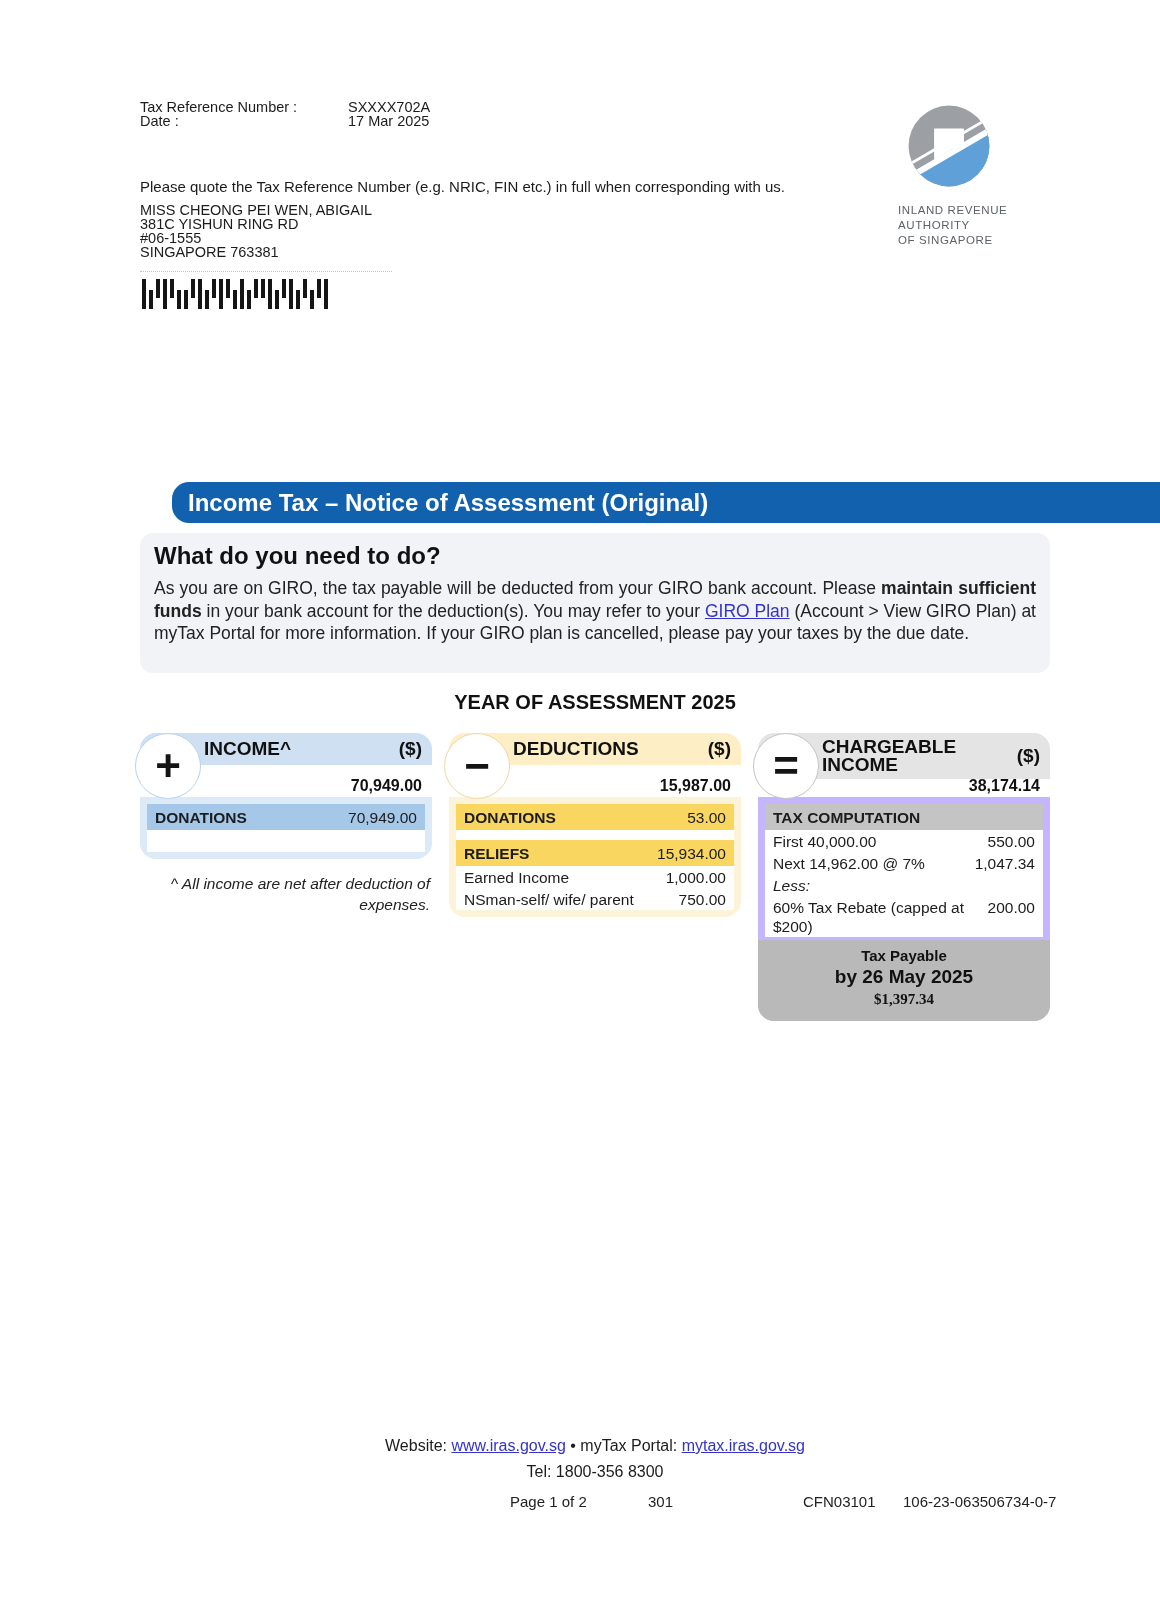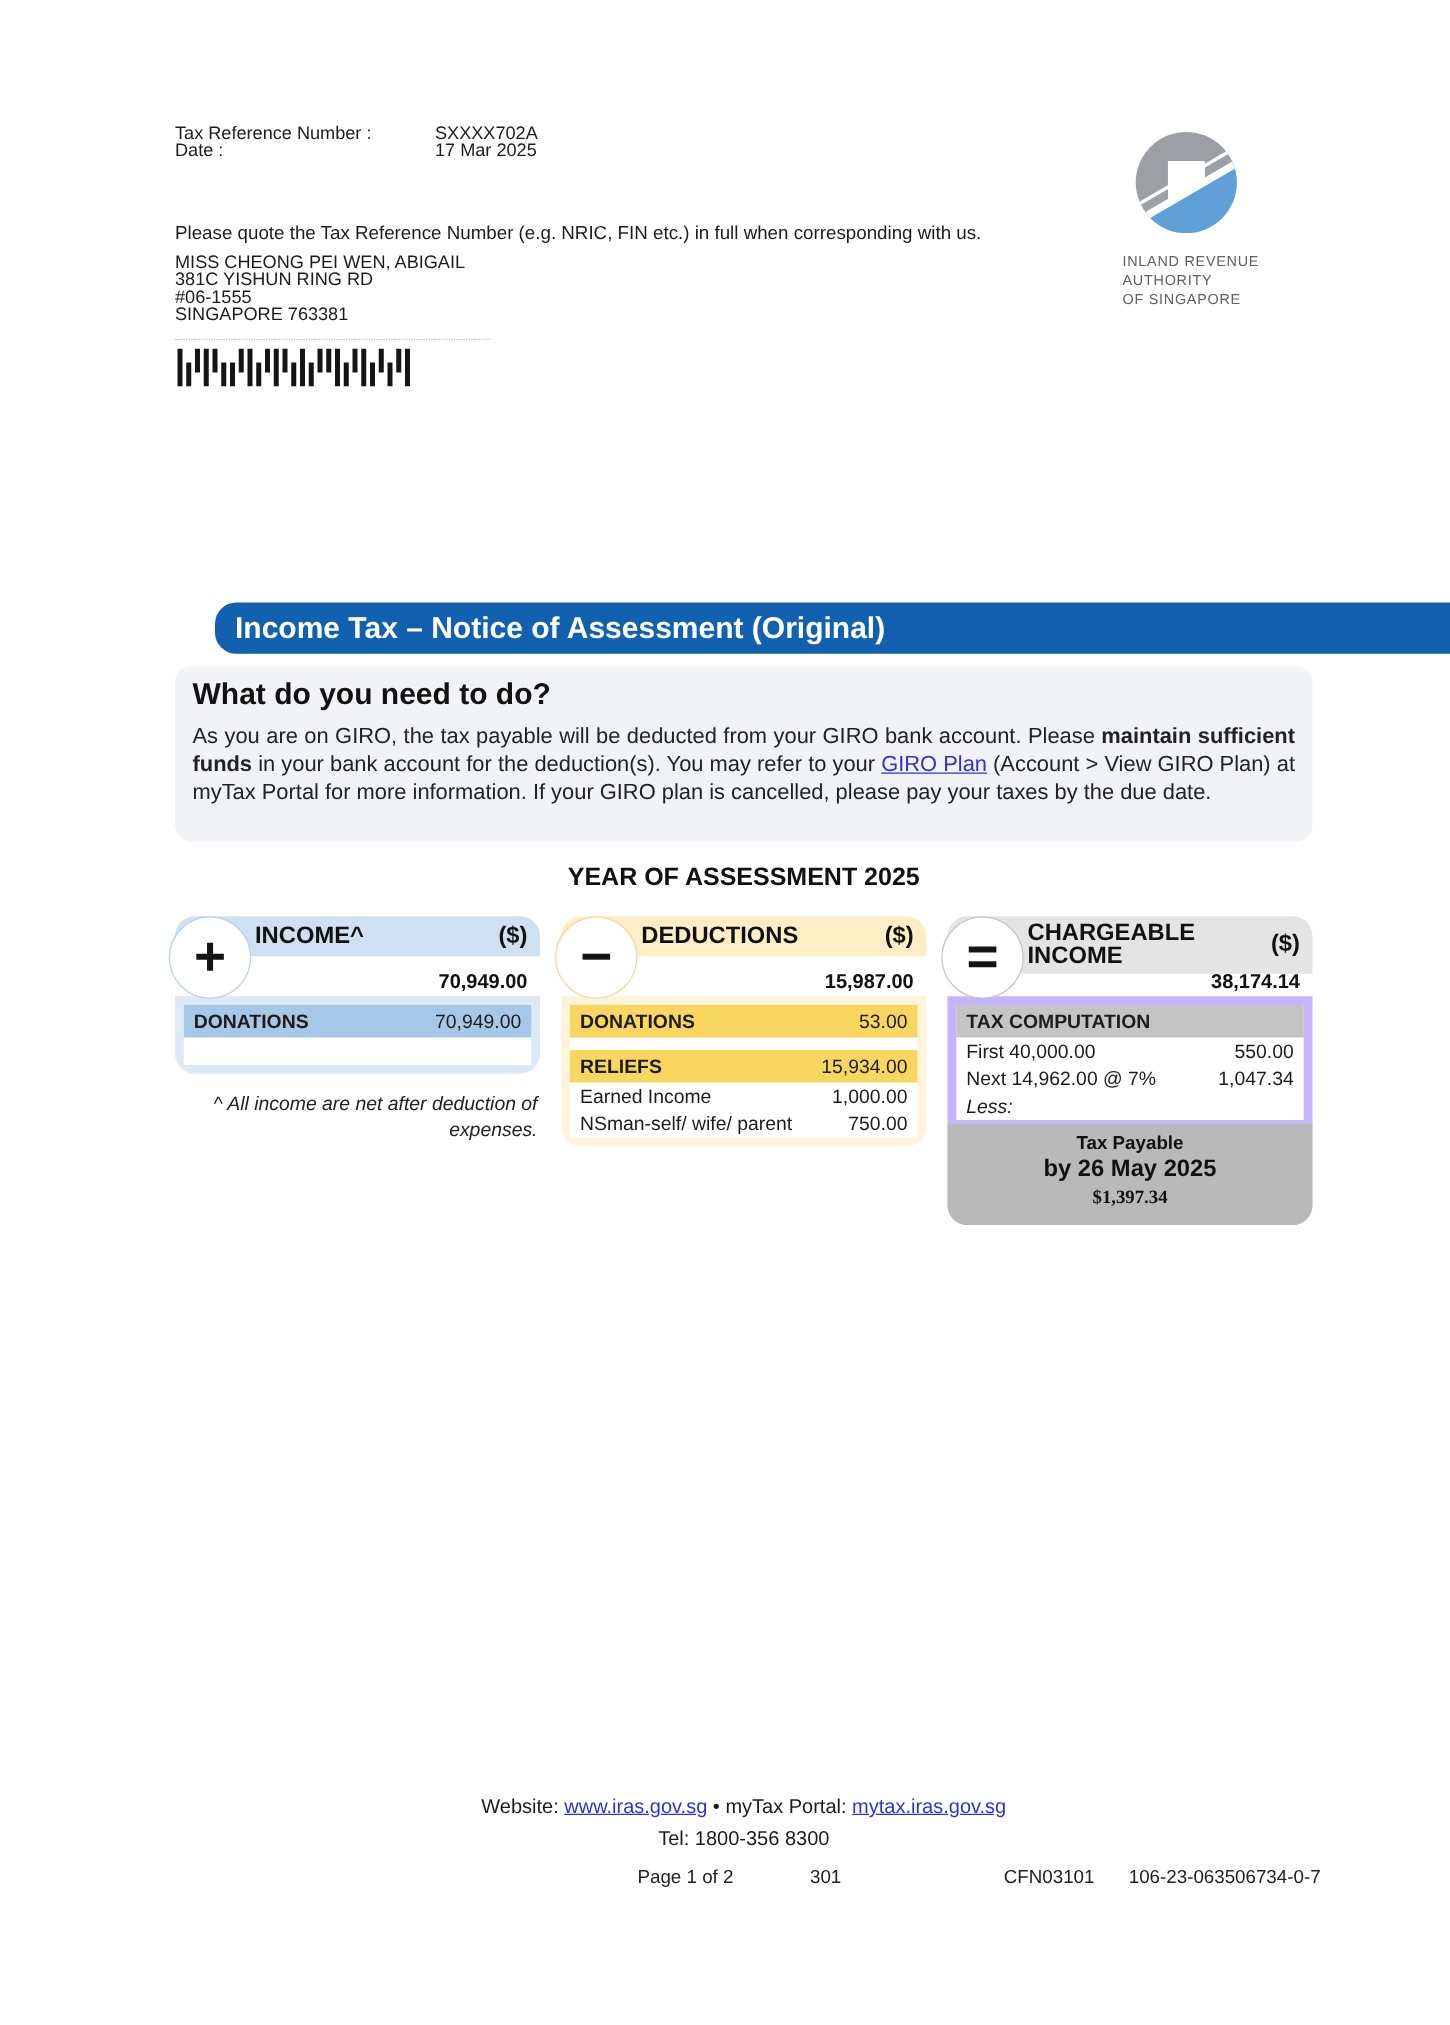--- a/index.html
+++ b/index.html
@@ -277,20 +277,24 @@
             <span>First 40,000.00</span>
             <span class="v">550.00</span>
           </div>
           <div class="row item">
             <span>Next 14,962.00 @ 7%</span>
             <span class="v">1,047.34</span>
           </div>
           <div class="row item italic">
             <span>Less:</span>
           </div>
+          <div class="row item">
+            <span>60% Tax Rebate (capped at $200)</span>
+            <span class="v">200.00</span>
+          </div>
         </div>
         <div class="payable">
           <div class="p1">Tax Payable</div>
           <div class="p2">by 26 May 2025</div>
           <div class="p3">$1,397.34</div>
         </div>
       </div>
     </div>
   </div>
 </div>

